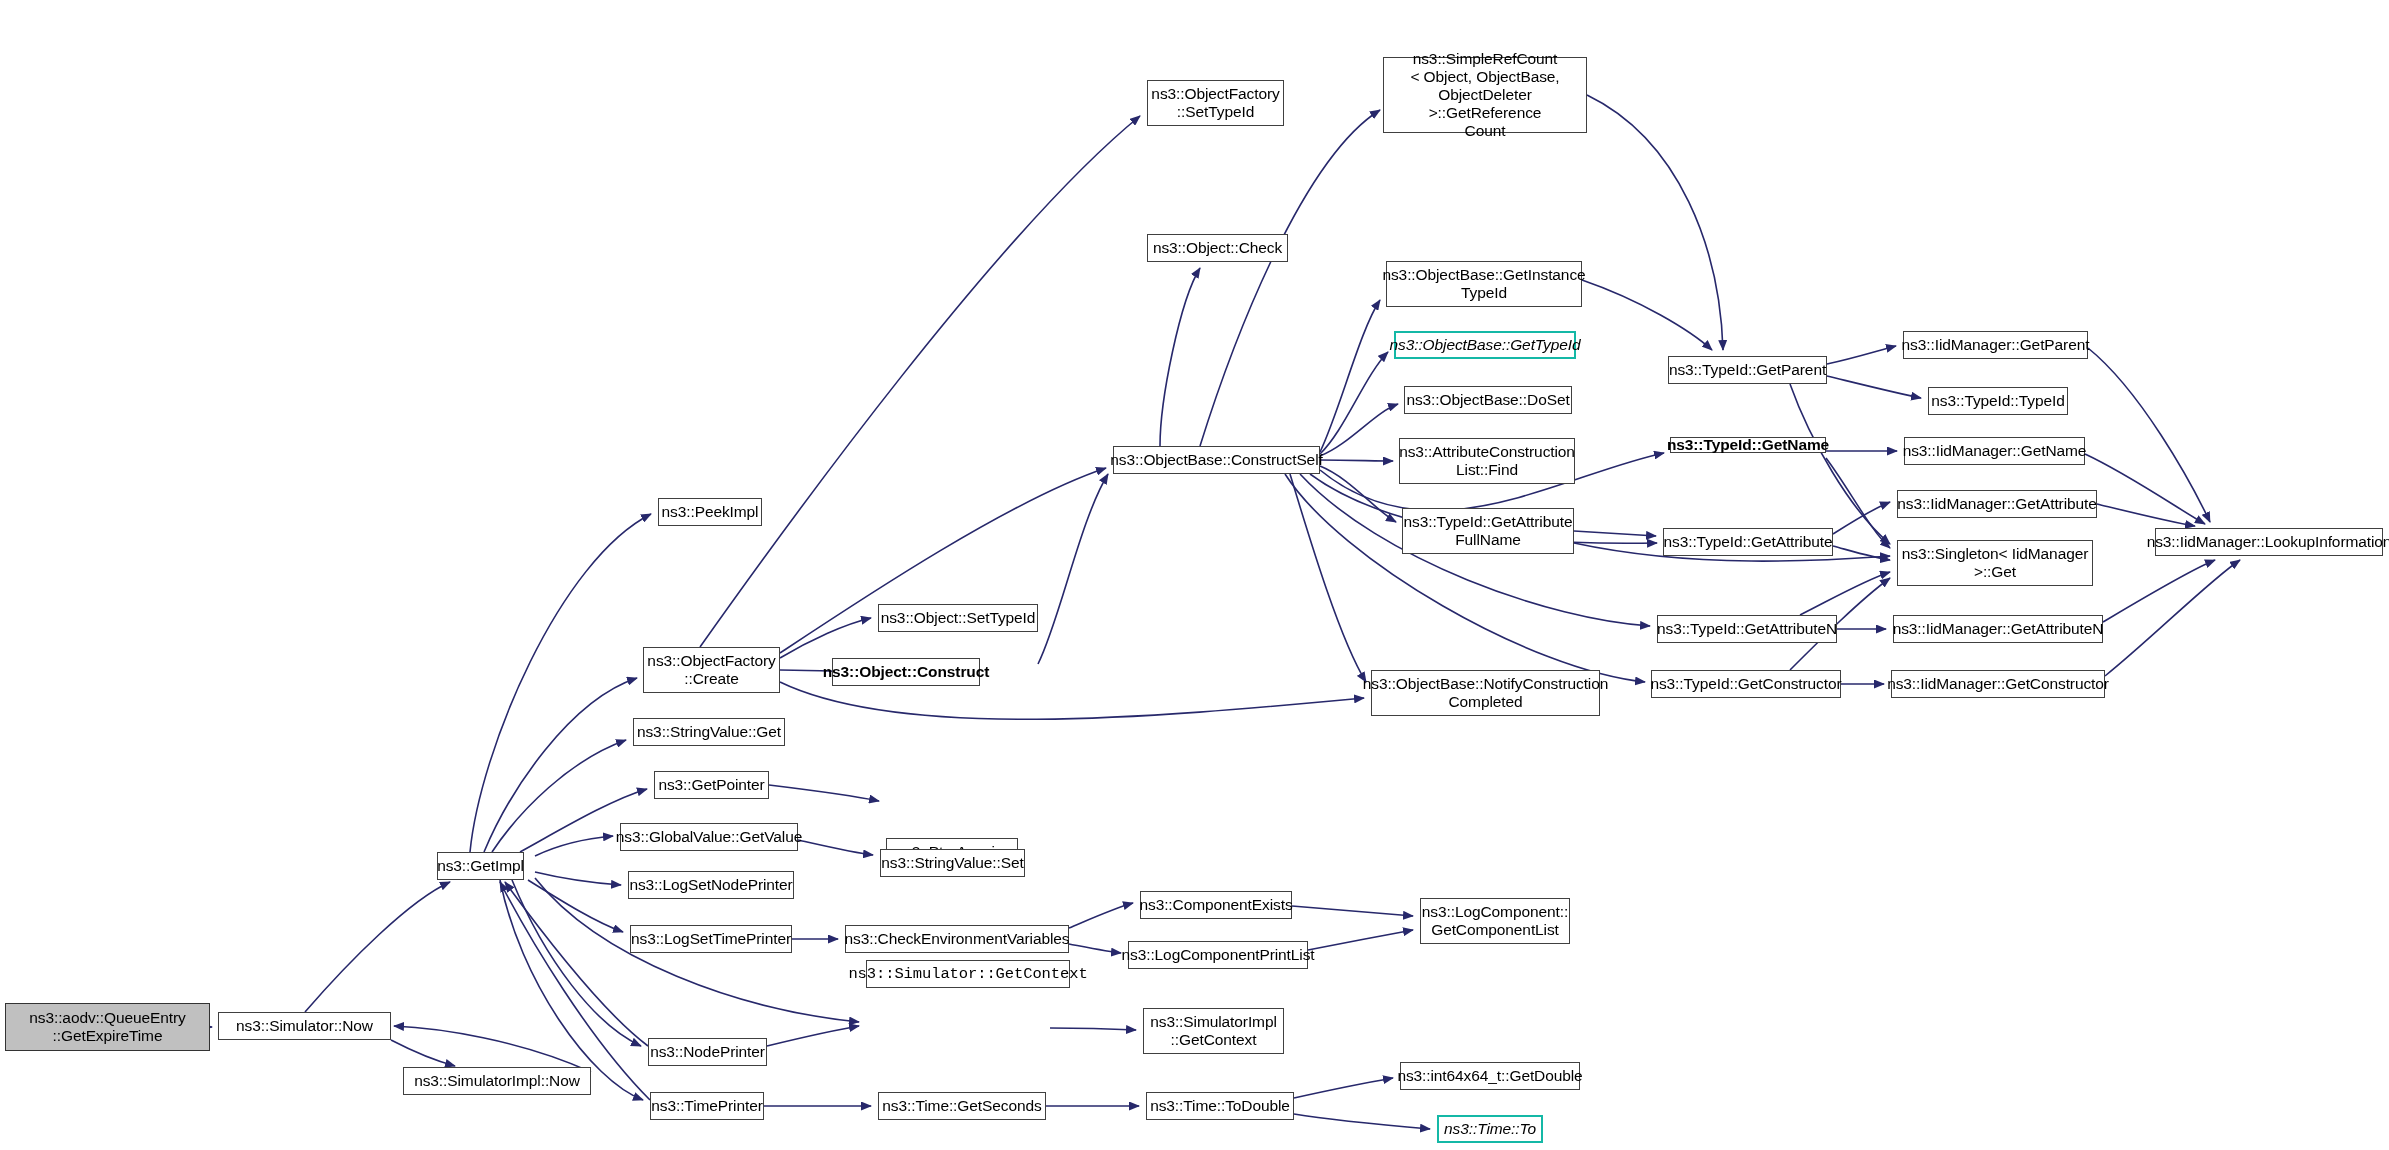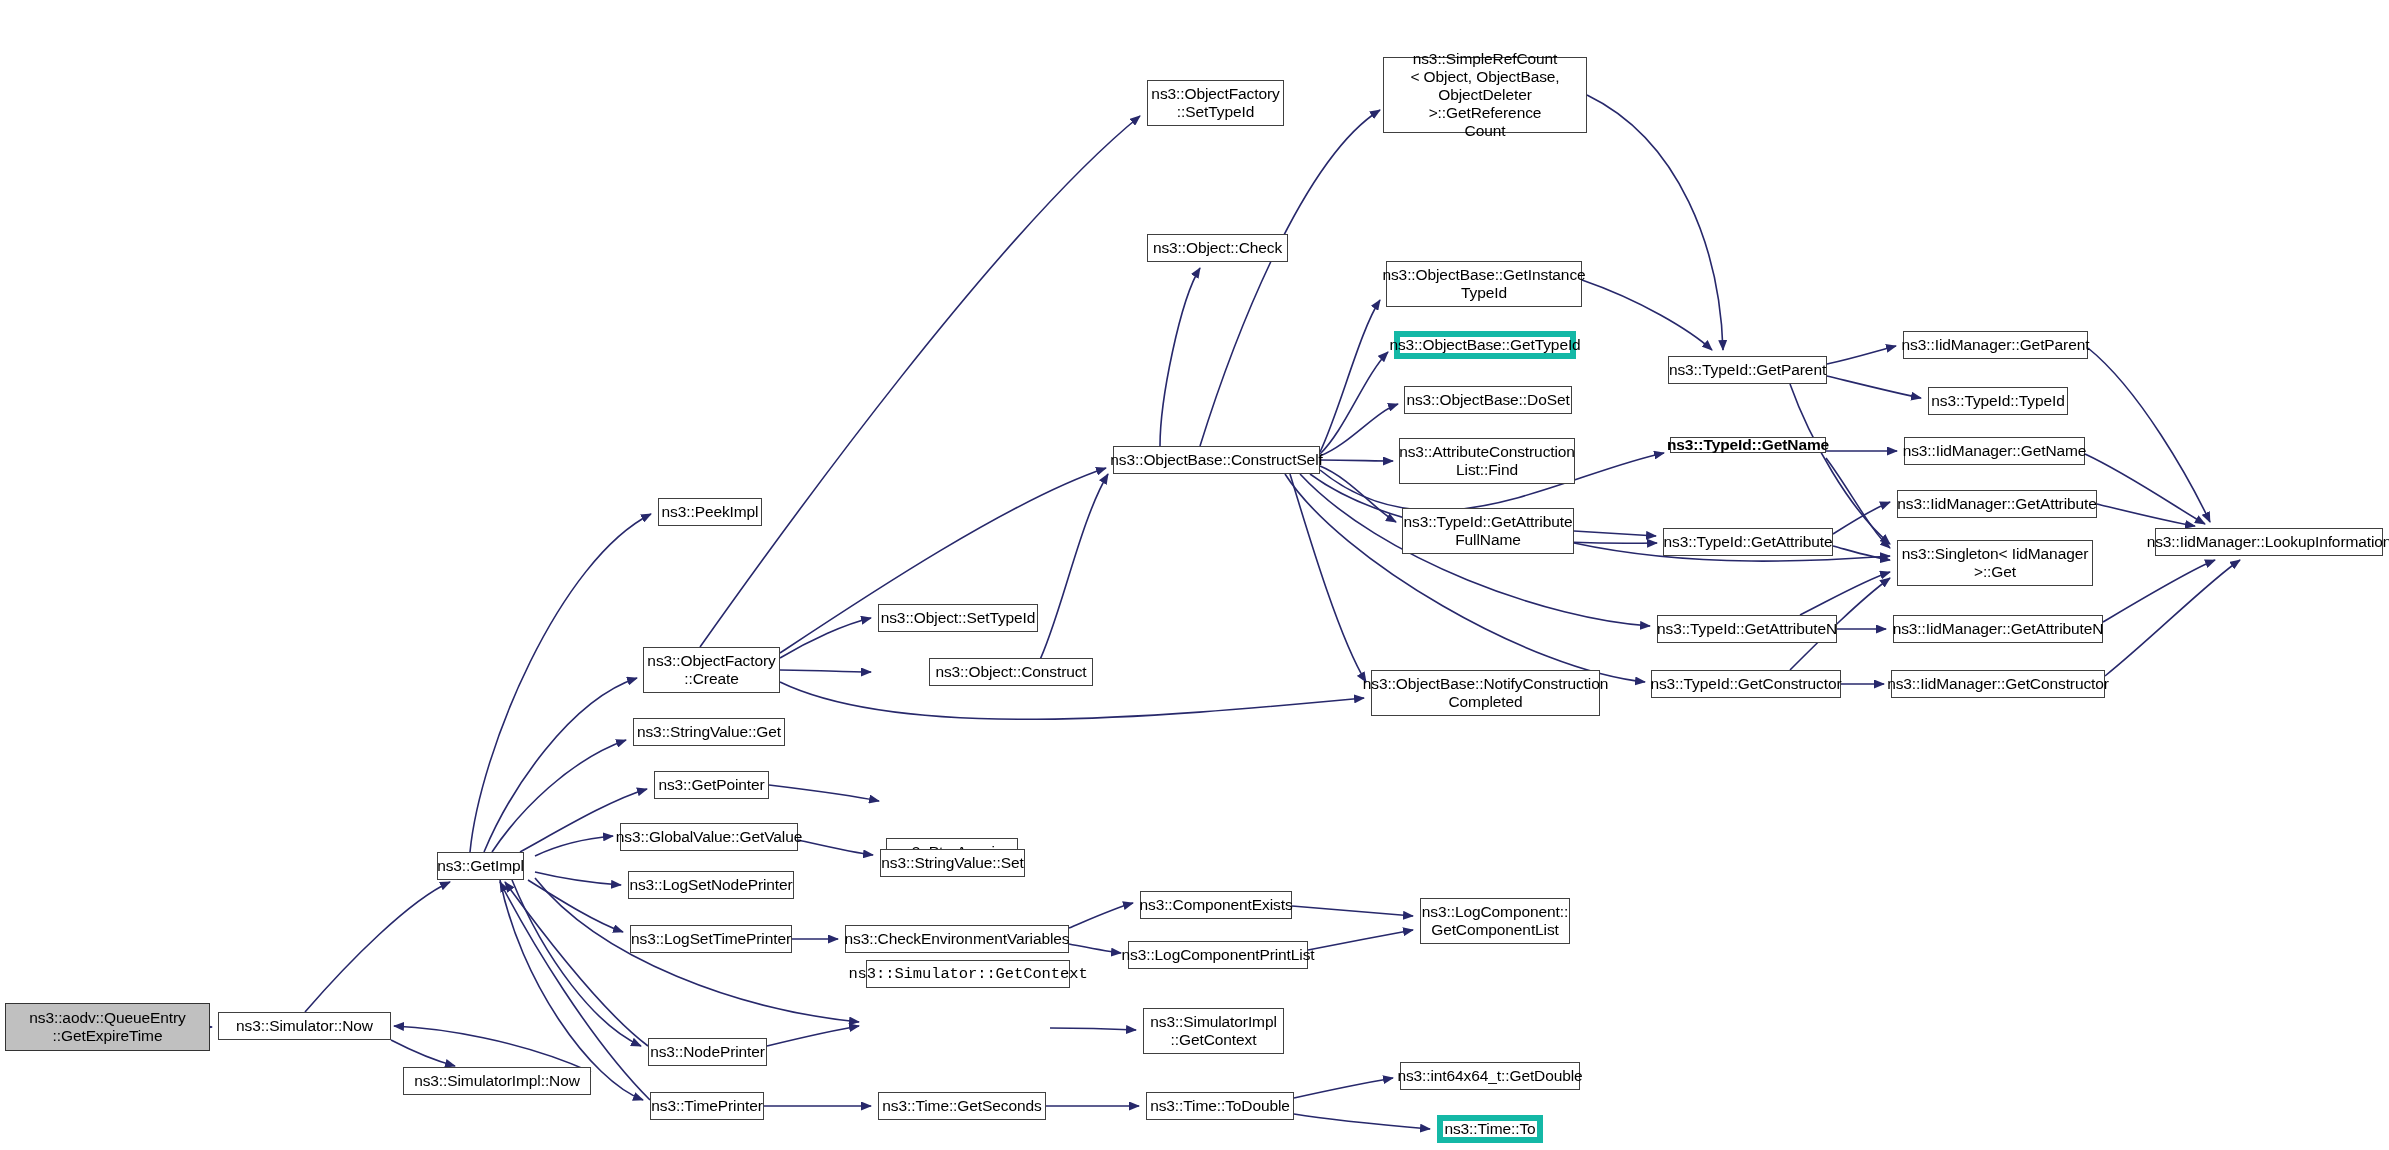--- a/index.html
+++ b/index.html
@@ -39,21 +39,22 @@
     letter-spacing: -0.1px;
     white-space: pre-line;
     padding: 0 3px;
     z-index: 3;
   }
   .node.root {
     background: #c0c0c0;
     border: 1px solid #333333;
   }
   .node.highlight {
-    border: 6px solid #14b8a6;
+    border: 2px solid #14b8a6;
+    font-style: italic;
   }
 </style>
 </head>
 <body>
 
 <div id="graph">
   <svg id="edge-layer" viewBox="0 0 2389 1150" xmlns="http://www.w3.org/2000/svg">
     <defs>
       <marker id="arrow" markerWidth="11" markerHeight="9" refX="10" refY="4.5" orient="auto" markerUnits="userSpaceOnUse">
         <path d="M0,0 L11,4.5 L0,9 Z" fill="#27286b"></path>
@@ -142,21 +143,21 @@
       <div class="node" style="left: 654px; top: 771px; width: 115px; height: 28px;">ns3::GetPointer</div>
       <div class="node" style="left: 620px; top: 823px; width: 178px; height: 28px;">ns3::GlobalValue::GetValue</div>
       <div class="node" style="left: 628px; top: 871px; width: 166px; height: 28px;">ns3::LogSetNodePrinter</div>
       <div class="node" style="left: 630px; top: 925px; width: 162px; height: 28px;">ns3::LogSetTimePrinter</div>
       <div class="node" style="left: 648px; top: 1038px; width: 119px; height: 28px;">ns3::NodePrinter</div>
       <div class="node" style="left: 650px; top: 1092px; width: 114px; height: 28px;">ns3::TimePrinter</div>
       <div class="node" style="left: 1147px; top: 80px; width: 137px; height: 46px;">ns3::ObjectFactory
 ::SetTypeId</div>
       <div class="node" style="left: 1147px; top: 234px; width: 141px; height: 28px;">ns3::Object::Check</div>
       <div class="node" style="left: 878px; top: 604px; width: 160px; height: 28px;">ns3::Object::SetTypeId</div>
-      <div class="node" style="left: 929px; top: 658px; width: 164px; height: 28px;">ns3::Object::Construct</div>
+      <div class="node" style="left: 832px; top: 658px; width: 148px; height: 28px; font-weight: bold;">ns3::Object::Construct</div>
       <div class="node" style="left: 886px; top: 795px; width: 132px; height: 28px; margin-top: 43px;">ns3::Ptr::Acquire</div>
       <div class="node" style="left: 880px; top: 849px; width: 145px; height: 28px;">ns3::StringValue::Set</div>
       <div class="node" style="left: 845px; top: 925px; width: 224px; height: 28px;">ns3::CheckEnvironmentVariables</div>
       <div class="node" style="left: 866px; top: 960px; width: 204px; height: 28px; font-family: Liberation Mono, monospace;">ns3::Simulator::GetContext</div>
       <div class="node" style="left: 878px; top: 1092px; width: 168px; height: 28px;">ns3::Time::GetSeconds</div>
       <div class="node" style="left: 1140px; top: 891px; width: 152px; height: 28px;">ns3::ComponentExists</div>
       <div class="node" style="left: 1128px; top: 941px; width: 180px; height: 28px;">ns3::LogComponentPrintList</div>
       <div class="node" style="left: 1143px; top: 1008px; width: 141px; height: 46px;">ns3::SimulatorImpl
 ::GetContext</div>
       <div class="node" style="left: 1146px; top: 1092px; width: 148px; height: 28px;">ns3::Time::ToDouble</div>

